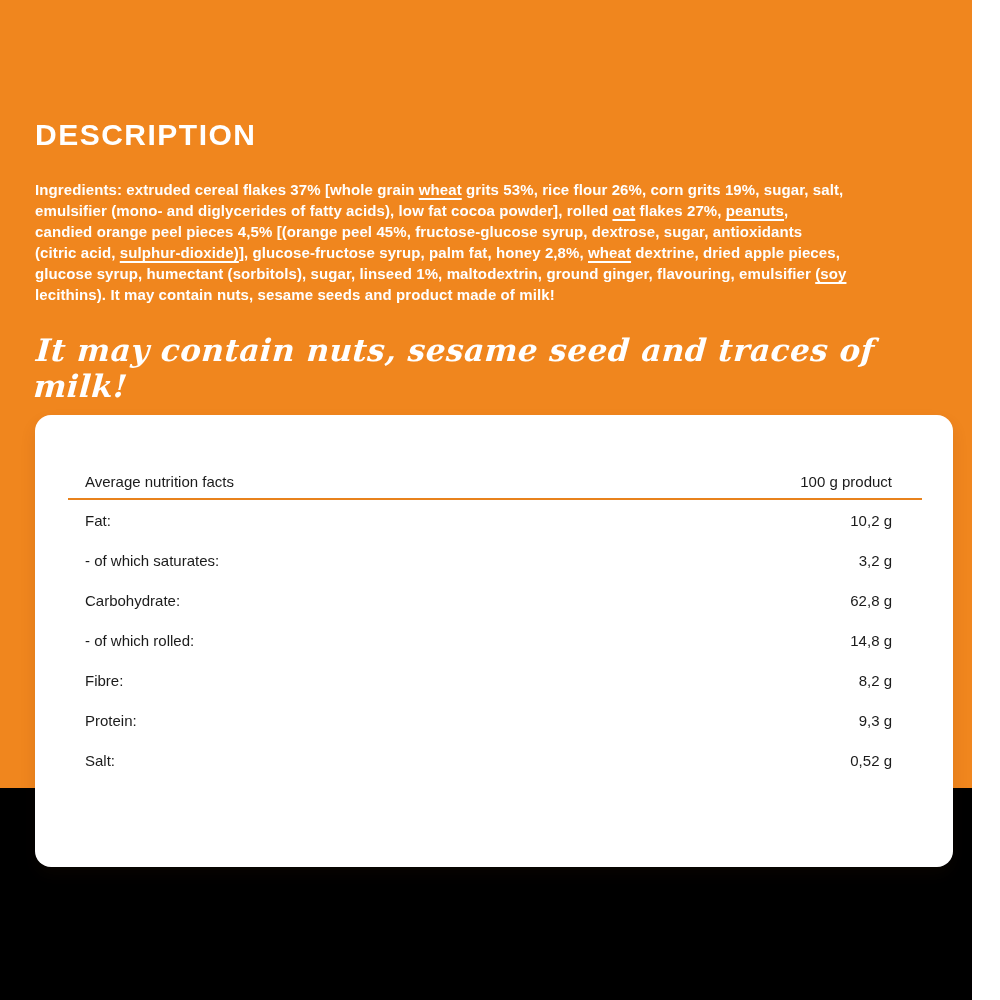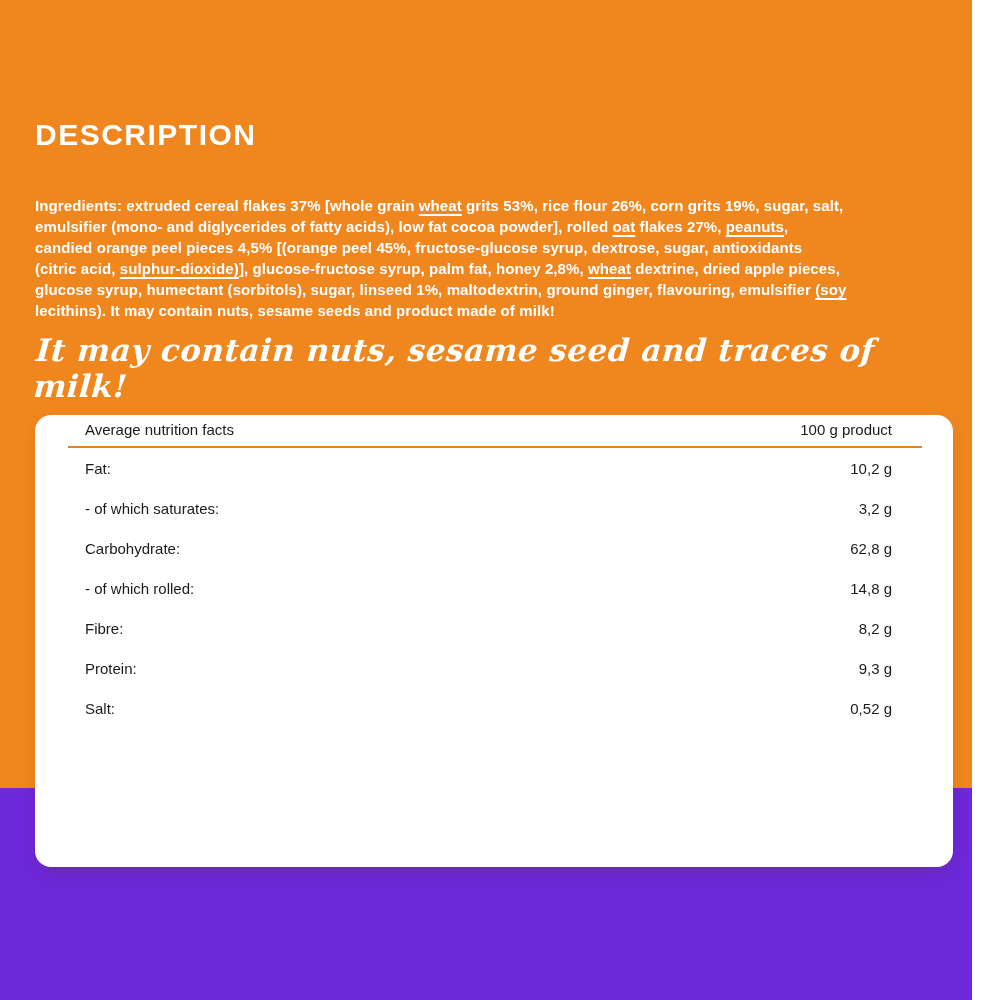--- a/index.html
+++ b/index.html
@@ -1,34 +1,34 @@
 <!DOCTYPE html>
 <html><head>
 <meta charset="utf-8">
 <style>
   html,body{margin:0;padding:0;}
   .page{
     position:relative;
     width:972px;height:1000px;
-    background:#6d28d9;
+    background:#000000;
     overflow:hidden;
     font-family:"Liberation Sans",sans-serif;
   }
   .orange-band{
     position:absolute;left:0;top:0;width:1000px;height:788px;
     background:#F0861E;
   }
   .page-title{
     position:absolute;left:35px;top:118px;
     margin:0;
     color:#FFFFFF;
     font-size:30px;font-weight:800;letter-spacing:1.5px;
   }
   .ingredients{
-    position:absolute;left:35px;top:180px;width:925px;
+    position:absolute;left:35px;top:164px;width:925px;
     color:#FFFFFF;
     font-size:15px;font-weight:700;
     line-height:21px;
     letter-spacing:0.1px;
   }
   .ingredients u{
     text-decoration:underline;
     text-underline-offset:3px;
     text-decoration-thickness:1.5px;
   }
@@ -41,21 +41,21 @@
     letter-spacing:0.5px;
     transform:skewX(-4deg);
     transform-origin:left center;
   }
   .nutrition-card{
     position:absolute;left:35px;top:415px;width:918px;height:452px;
     background:#FFFFFF;
     border-radius:16px;
     box-shadow:0 8px 16px rgba(80,40,0,0.10);
   }
-  .ntable{}
+  .ntable{padding-top:52px;}
   .trow{
     display:flex;justify-content:space-between;align-items:center;
     height:40px;
     padding:0 61px 0 50px;
     font-size:15px;color:#1B1B1B;
   }
   .trow-header{height:28px;}
   .tdivider{
     height:2px;background:#E8821C;border:none;
     margin:3px 31px 0 33px;

